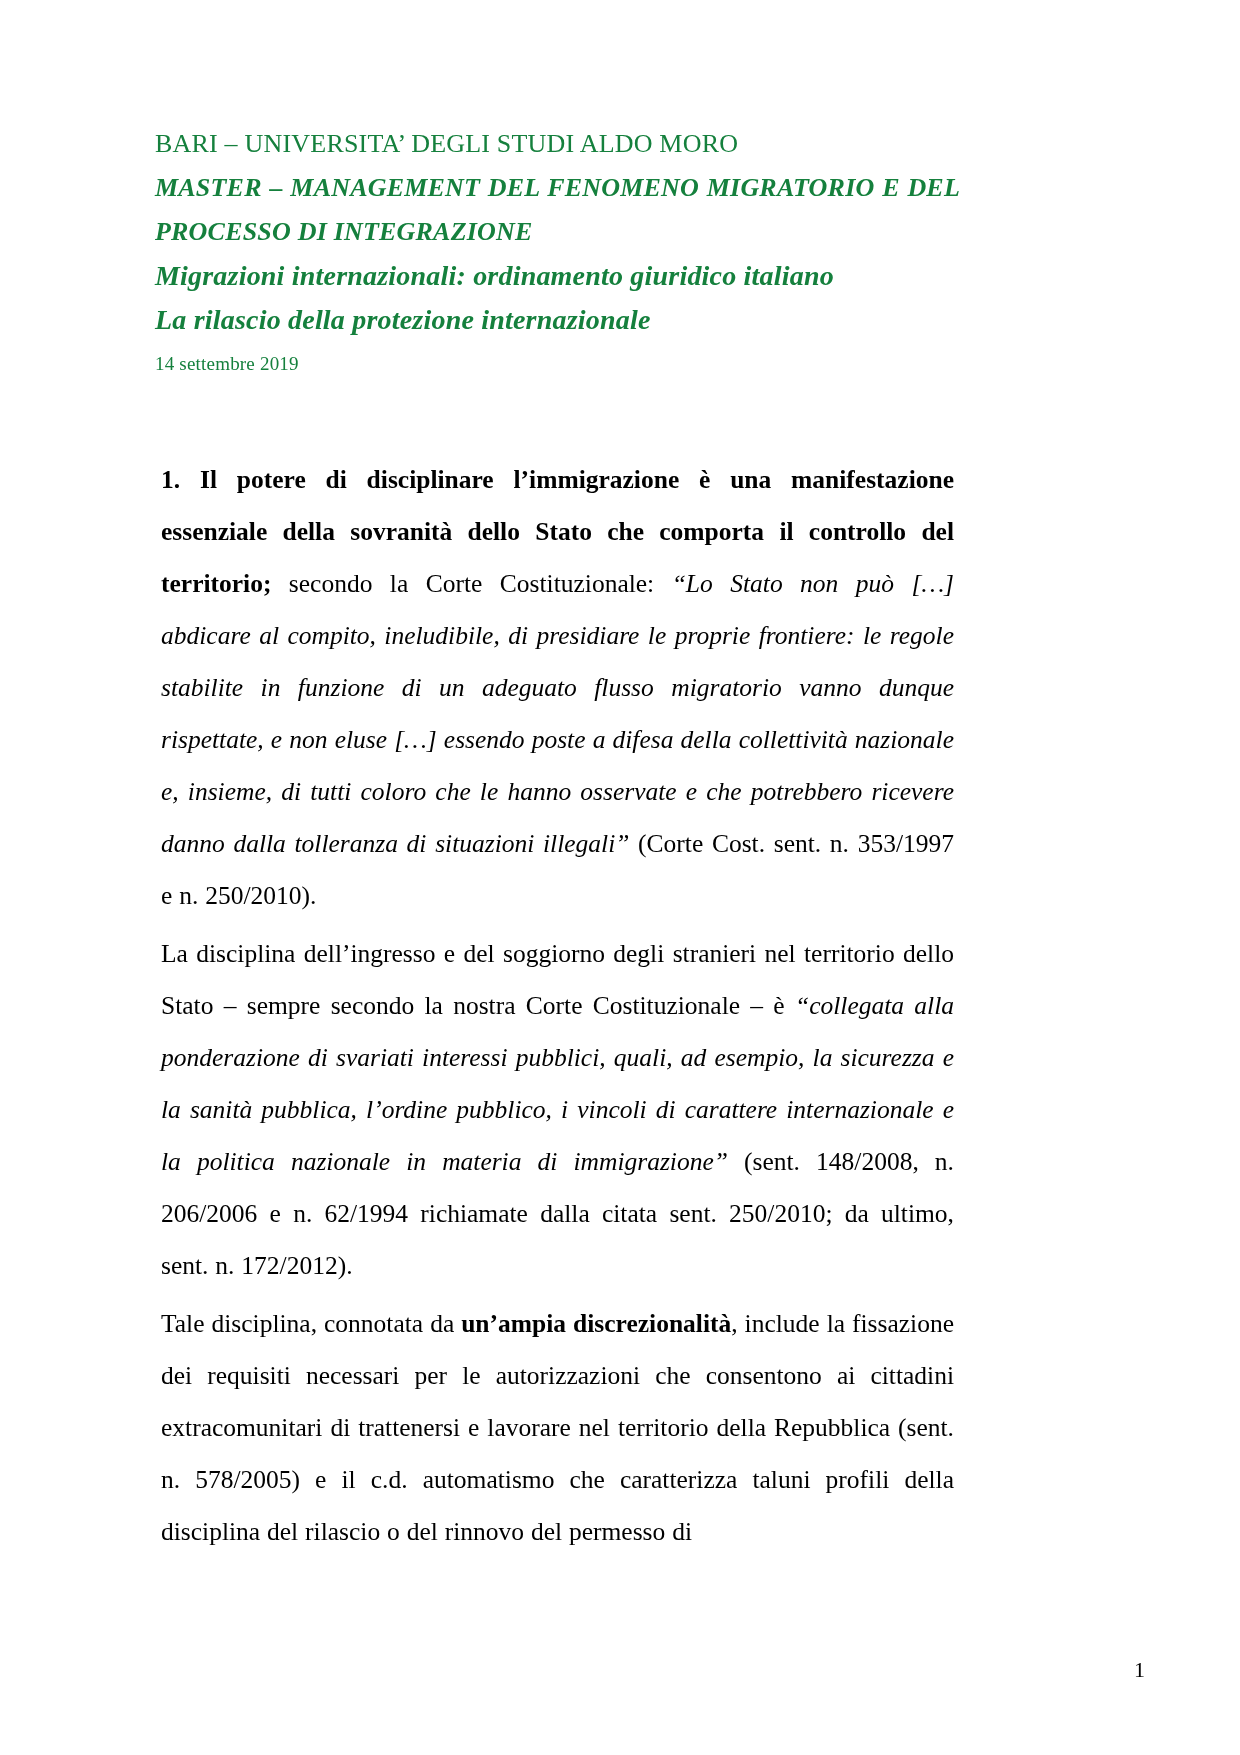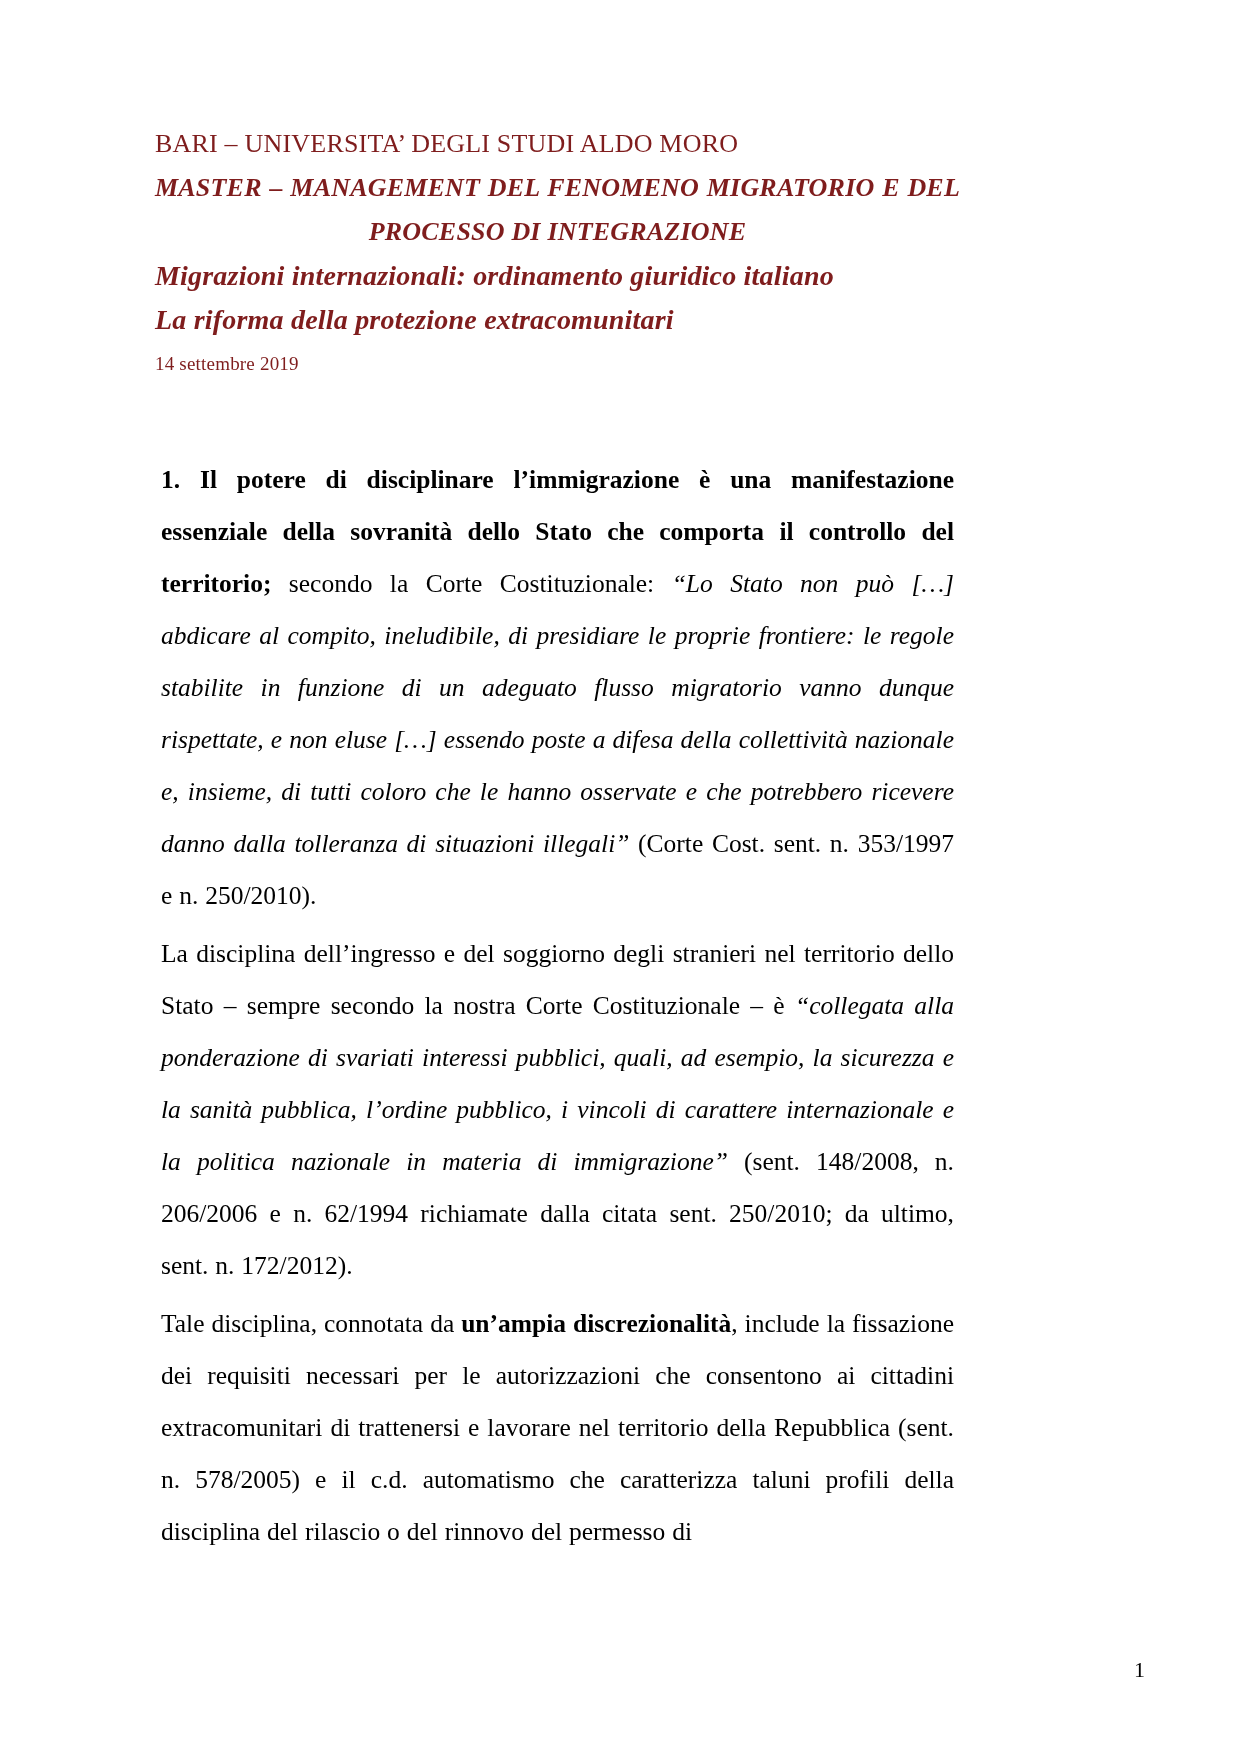--- a/index.html
+++ b/index.html
@@ -18,35 +18,35 @@
   }
   .content {
     position: absolute;
     left: 155px;
     top: 122px;
     width: 805px;
   }
   .hdr-line {
     font-size: 26px;
     line-height: 44px;
-    color: #7f1d1d;
+    color: #15803d;
     letter-spacing: 0.2px;
   }
   .hdr-plain {
     font-style: normal;
     font-weight: normal;
   }
   .hdr-bolditalic {
     font-style: italic;
     font-weight: bold;
     text-align: justify;
     text-align-last: justify;
   }
   .hdr-bolditalic.no-justify {
-    text-align: center;
+    text-align: left;
     text-align-last: auto;
     font-style: italic;
   }
   .hdr-italic-bold-small {
     font-style: italic;
     font-weight: bold;
     font-size: 28px;
     line-height: 44px;
   }
   .hdr-date {
@@ -88,21 +88,21 @@
   <div class="content">
 
     <div class="hdr-line hdr-plain">BARI – UNIVERSITA’ DEGLI STUDI ALDO MORO</div>
 
     <div class="hdr-line hdr-bolditalic">MASTER – MANAGEMENT DEL FENOMENO MIGRATORIO E DEL</div>
 
     <div class="hdr-line hdr-bolditalic no-justify">PROCESSO DI INTEGRAZIONE</div>
 
     <div class="hdr-line hdr-italic-bold-small">Migrazioni internazionali: ordinamento giuridico italiano</div>
 
-    <div class="hdr-line hdr-italic-bold-small">La riforma della protezione extracomunitari</div>
+    <div class="hdr-line hdr-italic-bold-small">La rilascio della protezione internazionale</div>
 
     <div class="hdr-line hdr-date">14 settembre 2019</div>
 
     <div class="gap"></div>
 
     <p class="body j"><span class="b">1.</span> <span class="b">Il potere di disciplinare l’immigrazione è una manifestazione essenziale della sovranità dello Stato che comporta il controllo del territorio;</span><span> secondo la Corte Costituzionale: </span><span class="i">“Lo Stato non può […] abdicare al compito, ineludibile, di presidiare le proprie frontiere: le regole stabilite in funzione di un adeguato flusso migratorio vanno dunque rispettate, e non eluse […] essendo poste a difesa della collettività nazionale e, insieme, di tutti coloro che le hanno osservate e che potrebbero ricevere danno dalla tolleranza di situazioni illegali”</span><span> (Corte Cost. sent. n. 353/1997 e n. 250/2010).</span></p>
 
     <p class="body j"><span>La disciplina dell’ingresso e del soggiorno degli stranieri nel territorio dello Stato – sempre secondo la nostra Corte Costituzionale – è </span><span class="i">“collegata alla ponderazione di svariati interessi pubblici, quali, ad esempio, la sicurezza e la sanità pubblica, l’ordine pubblico, i vincoli di carattere internazionale e la politica nazionale in materia di immigrazione”</span><span> (sent. 148/2008, n. 206/2006 e n. 62/1994 richiamate dalla citata sent. 250/2010; da ultimo, sent. n. 172/2012).</span></p>
 
     <p class="body j"><span>Tale disciplina, connotata da </span><span class="b">un’ampia discrezionalità</span><span>, include la fissazione dei requisiti necessari per le autorizzazioni che consentono ai cittadini extracomunitari di trattenersi e lavorare nel territorio della Repubblica (sent. n. 578/2005) e il c.d. automatismo che caratterizza taluni profili della disciplina del rilascio o del rinnovo del permesso di</span></p>

